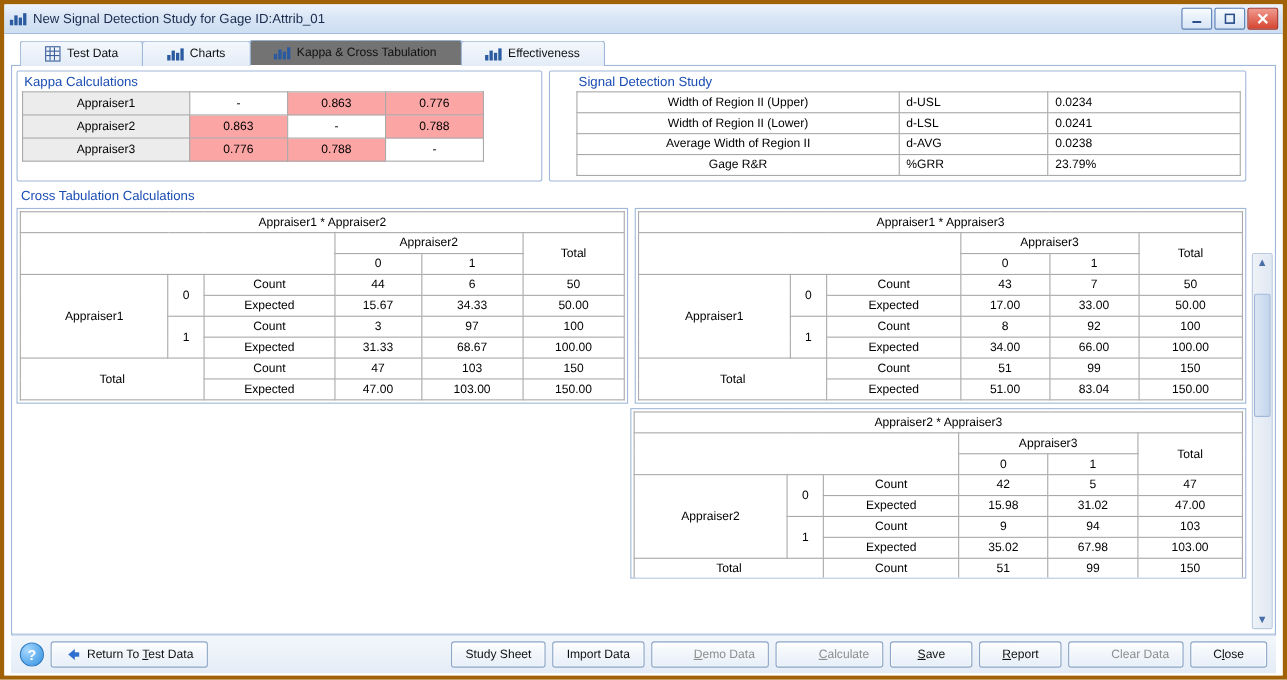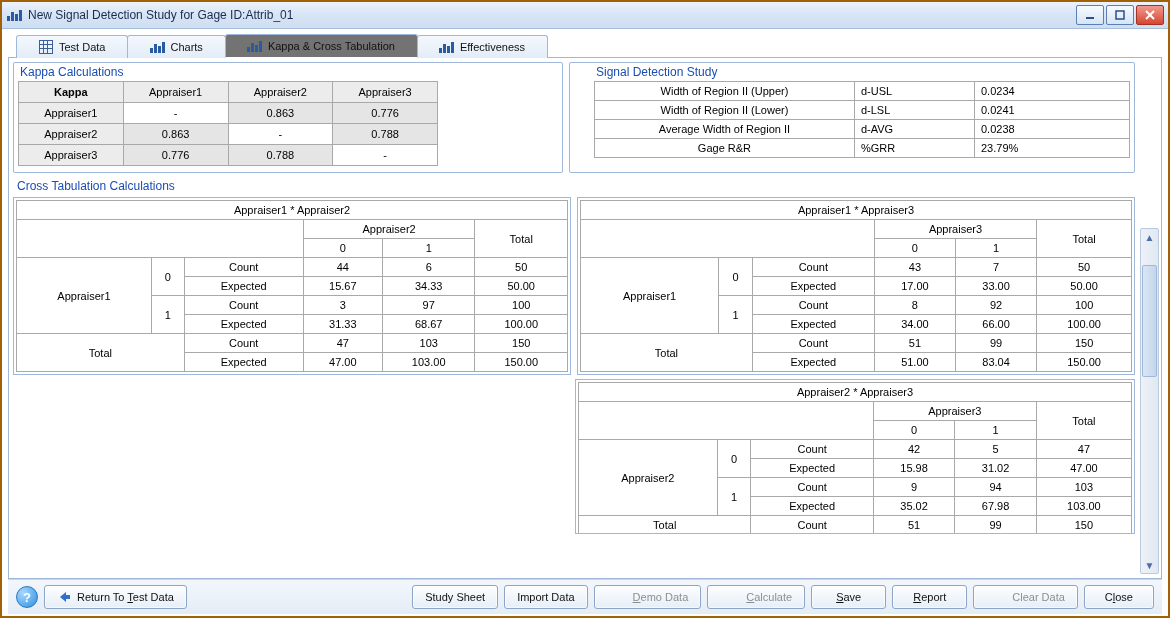--- a/index.html
+++ b/index.html
@@ -6,21 +6,21 @@
     margin: 0; padding: 0;
     font-family: Tahoma, Geneva, sans-serif;
     font-size: 11px;
     background: #fff;
     color: #000;
     user-select: none;
   }
   .window {
     width: 1170px; height: 618px;
     box-sizing: border-box;
-    border: 2px solid #a16207;
+    border: 4px solid #a16207;
     background: #fff;
     display: flex; flex-direction: column;
     position: relative;
   }
   
   .titlebar {
     height: 26px;
     background: linear-gradient(to bottom, #edf3fb 0%, #d7e4f5 50%, #cddff2 100%);
     border-bottom: 1px solid #a8bddc;
     display: flex; align-items: center;
@@ -119,26 +119,26 @@
   .kappa-table { border-collapse: collapse; width: 420px; }
   .kappa-table th, .kappa-table td {
     border: 1px solid #a9a9a9;
     height: 20px;
     text-align: center;
     padding: 0 4px;
     font-weight: normal;
   }
   .kappa-table th { background: #ececec; }
   .kappa-table th.corner { font-weight: bold; }
-  .kappa-table td.hl { background: #e5e5e5; }
+  .kappa-table td.hl { background: #fca5a5; }
   .kappa-table td.diag { background: #fff; }
 
   
   .sds-group { flex: 1; padding-left: 24px; }
-  .sds-table { border-collapse: collapse; width: 536px; }
+  .sds-table { border-collapse: collapse; width: 604px; }
   .sds-table td {
     border: 1px solid #a9a9a9;
     height: 18px;
     padding: 0 6px;
   }
   .sds-table td.label { text-align: center; width: 210px; background:#fff;}
   .sds-table td.sym { width: 90px; }
   .sds-table td.val { width: 120px; }
 
   
@@ -307,26 +307,20 @@
     </div>
 
     <div class="tabpanel">
       <div class="content-inner">
 
       <div class="row">
         <div class="group kappa-group">
           <div class="legend">Kappa Calculations</div>
           <table class="kappa-table">
             <tbody>
-                  <tr>
-              <th class="corner">Kappa</th>
-              <th>Appraiser1</th>
-              <th>Appraiser2</th>
-              <th>Appraiser3</th>
-            </tr>
             <tr>
               <th>Appraiser1</th>
               <td class="diag">-</td>
               <td class="hl">0.863</td>
               <td class="hl">0.776</td>
             </tr>
             <tr>
               <th>Appraiser2</th>
               <td class="hl">0.863</td>
               <td class="diag">-</td>

